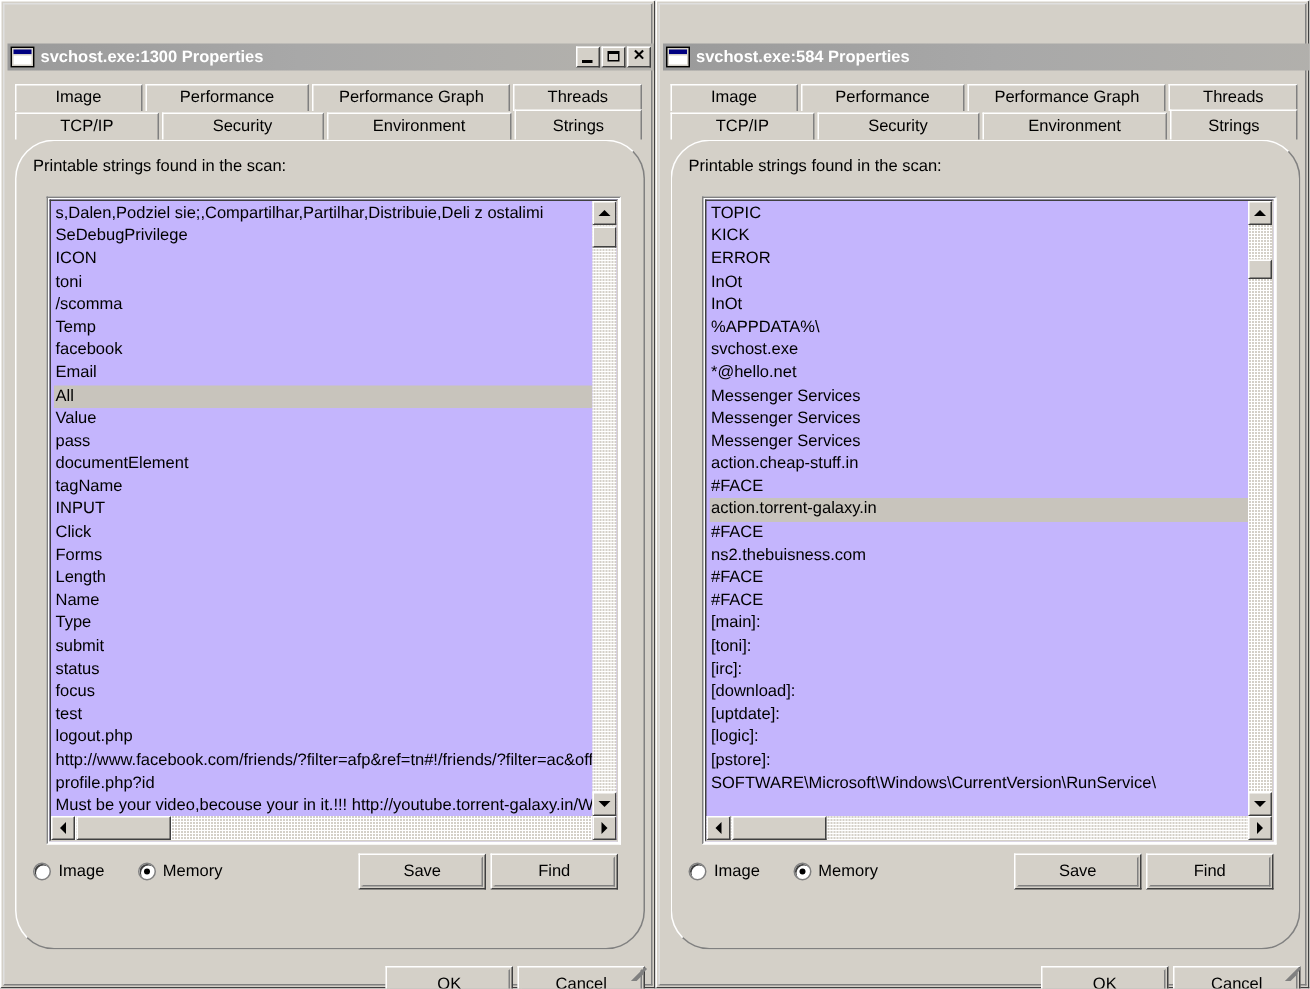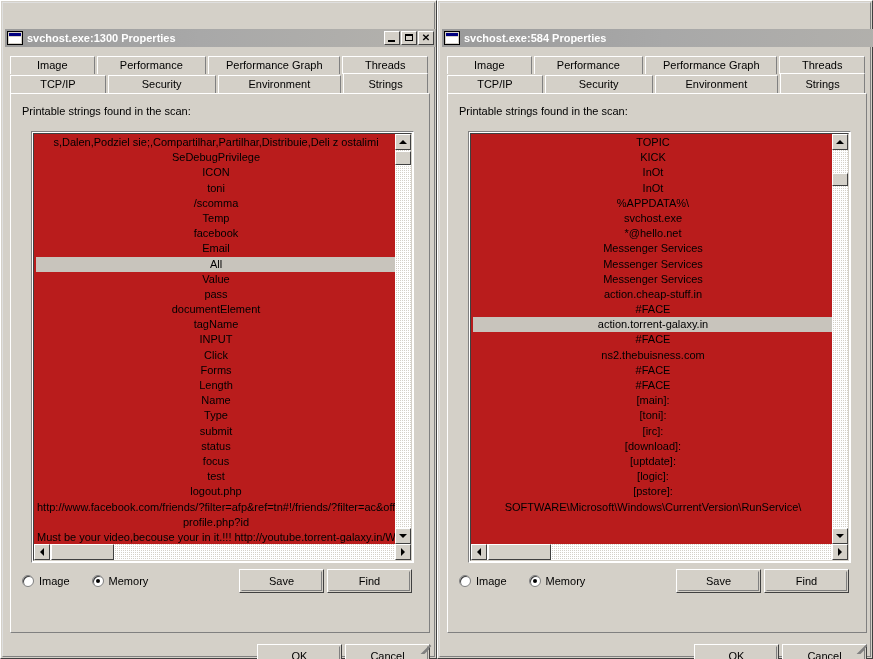--- a/index.html
+++ b/index.html
@@ -152,20 +152,21 @@
   
   .panel {
     position: absolute;
     left: 7px; right: 7px;
     border-top: 1px solid #ffffff;
     border-left: 1px solid #ffffff;
     border-right: 1px solid #808080;
     border-bottom: 1px solid #808080;
     background: #d4d0c8;
     box-sizing: border-box;
+    border-radius: 26px;
   }
   .panel-label {
     position: absolute;
     left: 11px; top: 11px;
     font-size: 11px;
     color: #000;
     white-space: nowrap;
   }
 
   
@@ -179,24 +180,23 @@
     box-sizing: border-box;
     overflow: hidden;
   }
   .listbox-in {
     position: absolute;
     inset: 1px;
     border-top: 1px solid #404040;
     border-left: 1px solid #404040;
     border-right: 1px solid #d4d0c8;
     border-bottom: 1px solid #d4d0c8;
-    background: #b91c1c;
-    box-sizing: border-box;
-    overflow: hidden;
-    text-align: center;
+    background: #c4b5fd;
+    box-sizing: border-box;
+    overflow: hidden;
   }
   .rows {
     position: absolute;
     left: 2px; top: 1px; right: 0; bottom: 0;
     overflow: hidden;
   }
   .row {
     height: 15.2px;
     line-height: 15.2px;
     font-size: 11px;
@@ -469,20 +469,21 @@
         </div>
 
         <div class="panel" style="left:6px; top:65px; width:420px; height:540px;">
           <div class="panel-label">Printable strings found in the scan:</div>
 
           <div class="listbox" style="left:20px; top:37px; width:383px; height:432px;">
             <div class="listbox-in">
               <div class="rows" id="rows-right" style="right:16px;">
                   <div class="row">TOPIC</div>
                   <div class="row">KICK</div>
+                  <div class="row">ERROR</div>
                   <div class="row">InOt</div>
                   <div class="row">InOt</div>
                   <div class="row">%APPDATA%\</div>
                   <div class="row">svchost.exe</div>
                   <div class="row">*@hello.net</div>
                   <div class="row">Messenger Services</div>
                   <div class="row">Messenger Services</div>
                   <div class="row">Messenger Services</div>
                   <div class="row">action.cheap-stuff.in</div>
                   <div class="row">#FACE</div>

